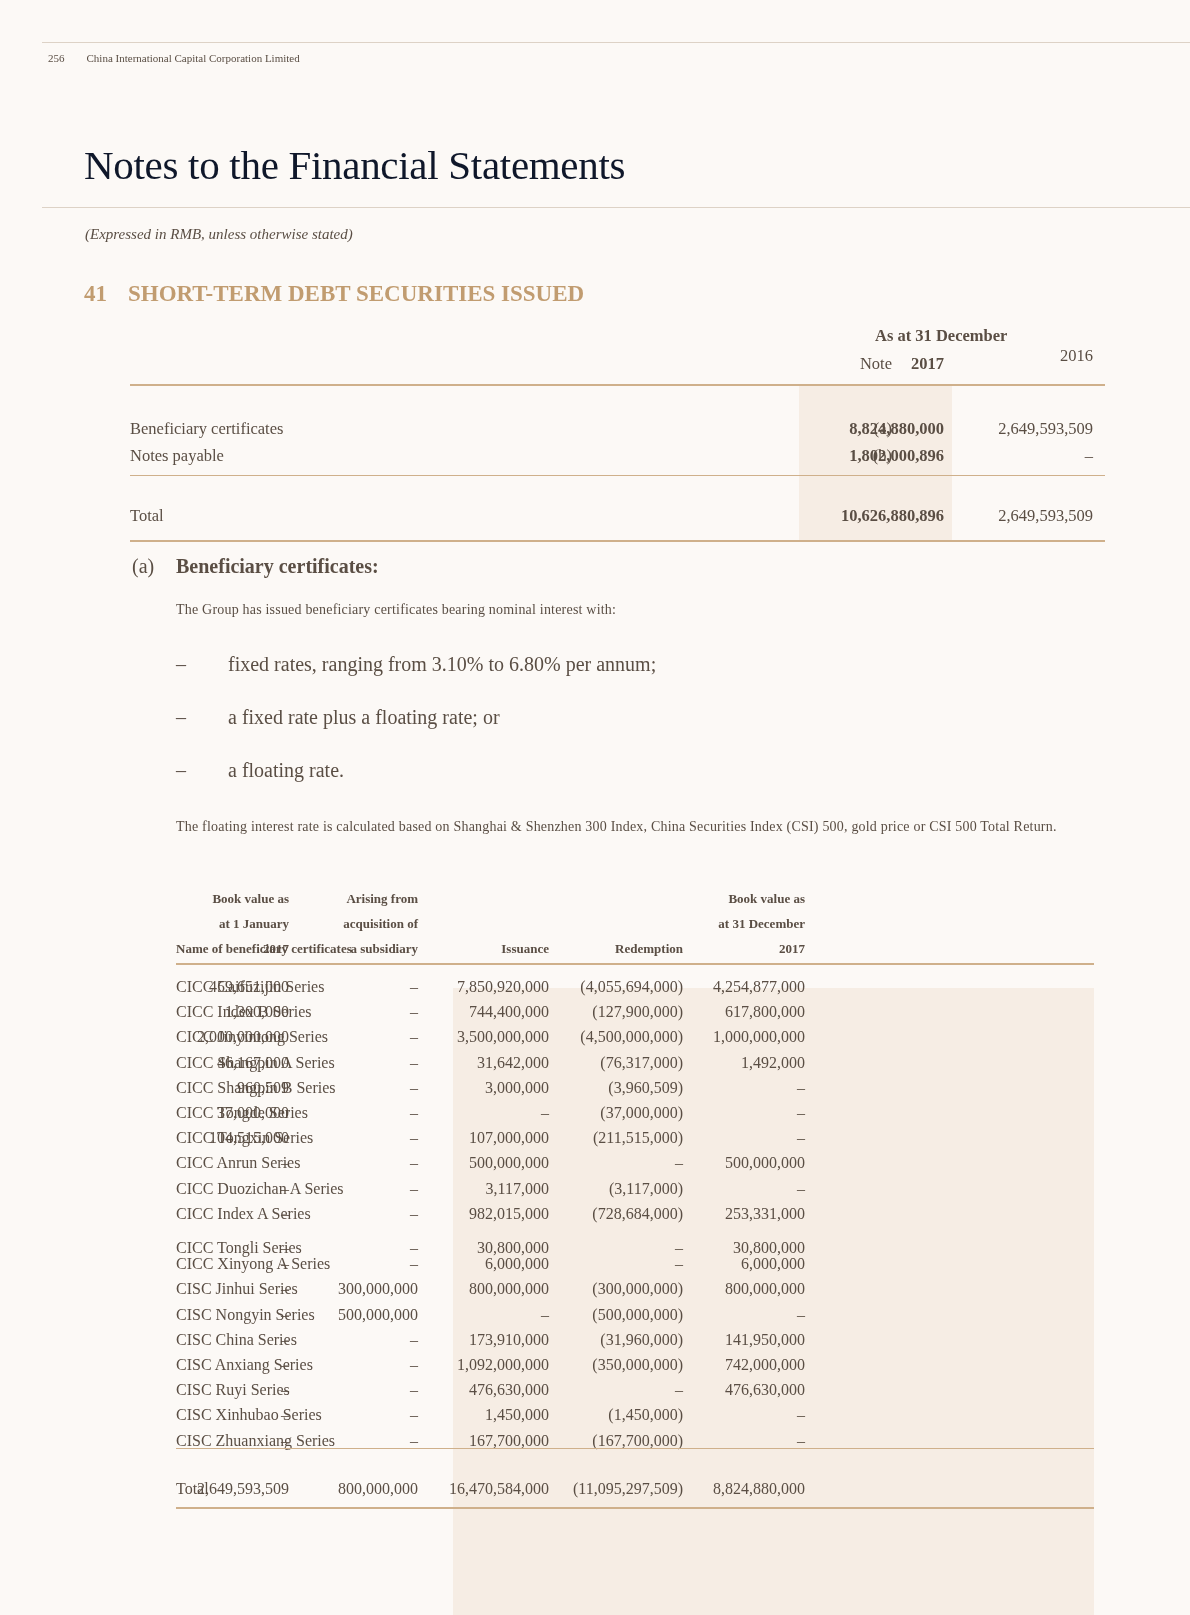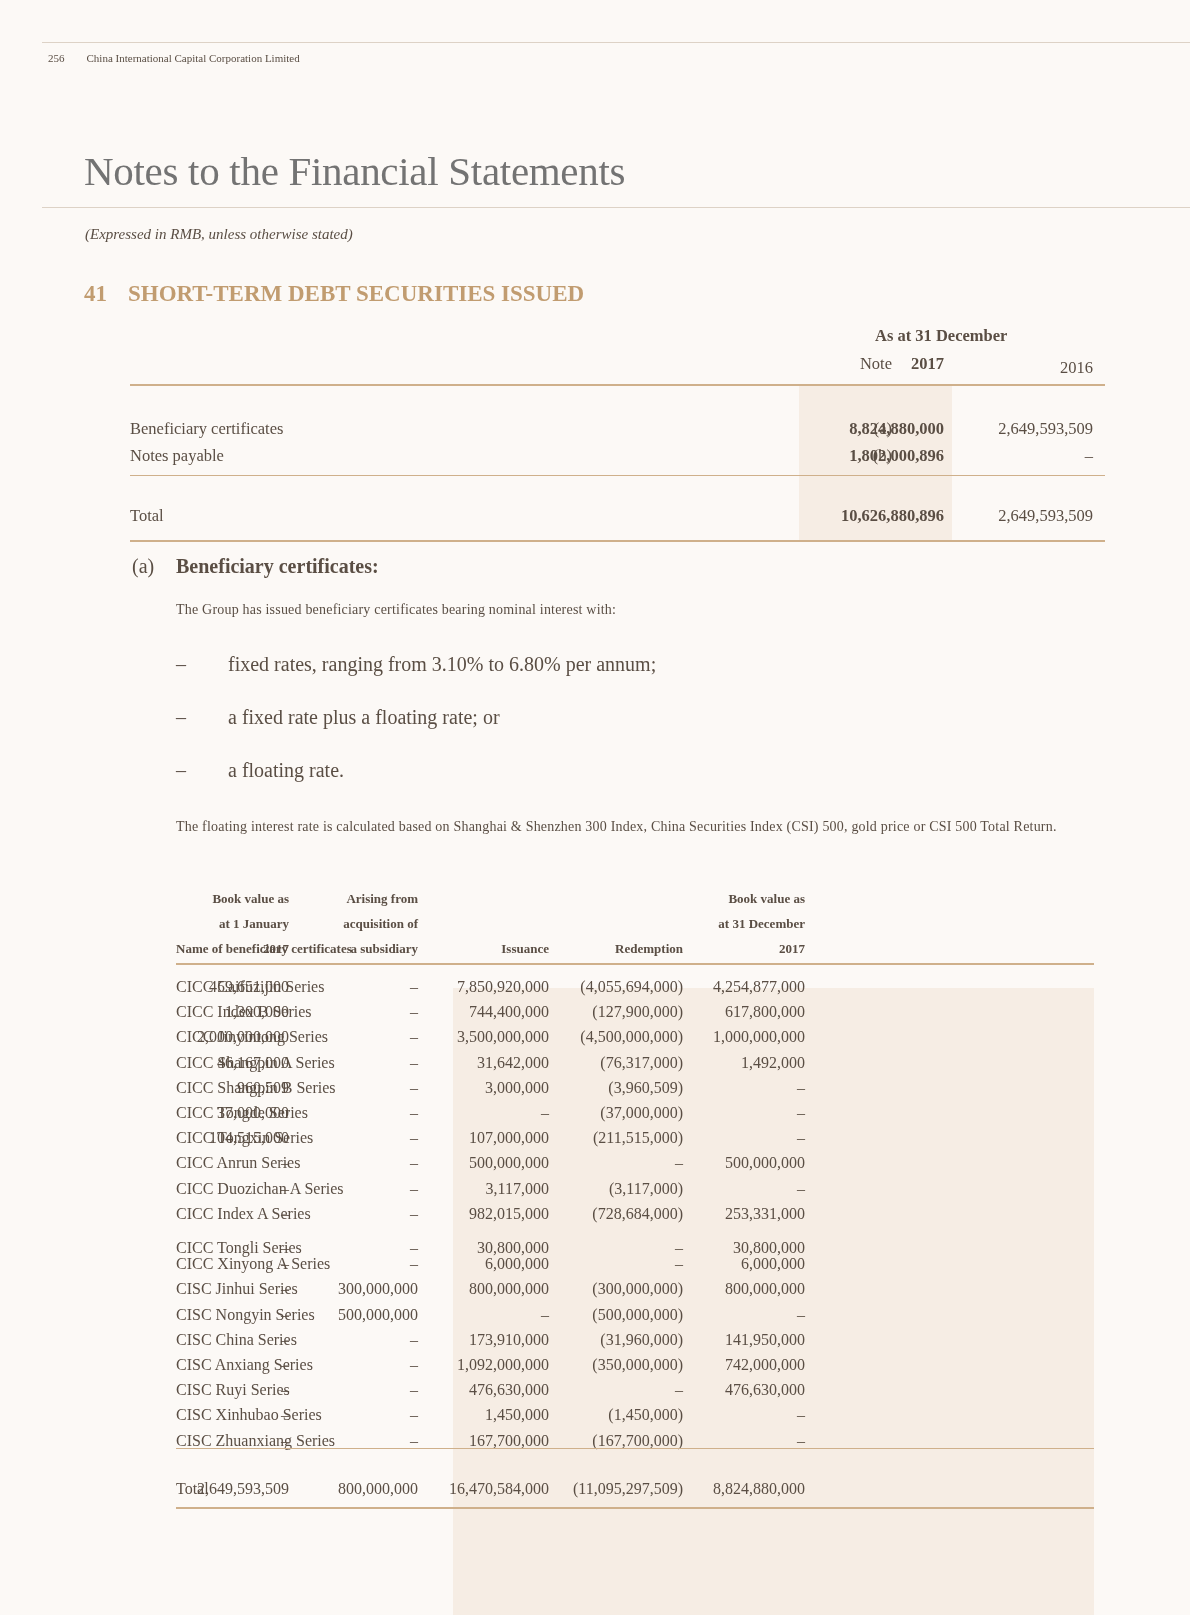--- a/index.html
+++ b/index.html
@@ -3,21 +3,21 @@
 <meta charset="utf-8">
 <style>
   html, body { margin:0; padding:0; }
   body {
     width:1190px; height:1615px; background:#fcf9f6; position:relative; overflow:hidden;
     font-family:"Liberation Serif", "DejaVu Serif", serif; color:#5a4e44;
   }
   .hline { position:absolute; left:42px; right:0; height:1px; background:#ddd2c6; }
   .running-head { position:absolute; top:52px; left:48px; font-size:11px; color:#5a4e44; }
   .running-head .pg { margin-right:22px; }
-  .page-title { position:absolute; top:147px; left:84px; font-size:41px; color:#737373; letter-spacing:-0.3px; }
+  .page-title { position:absolute; top:141px; left:84px; font-size:41px; color:#0f172a; letter-spacing:-0.3px; }
   .subtitle { position:absolute; top:226px; left:85px; font-size:15px; font-style:italic; color:#5a4e44; }
   .section-head { position:absolute; top:281px; left:84px; font-size:23px; color:#c19c70; font-weight:bold; }
   .section-head .num { display:inline-block; width:44px; }
 
   
   .t1 { position:absolute; left:130px; top:320px; width:975px; }
   .t1 .shade { position:absolute; left:669px; width:153px; top:64px; height:158px; background:#f6ede4; }
   .t1 .cell { position:absolute; font-size:16.5px; white-space:nowrap; }
   .r { text-align:right; }
   .t1 .rule { position:absolute; left:0; width:975px; background:#cfb08b; }
@@ -57,21 +57,21 @@
 
 <div class="section-head">
   <span class="num">41</span><span>SHORT-TERM DEBT SECURITIES ISSUED</span>
 </div>
 
 <div class="t1">
   <div class="shade"></div>
   <div class="cell bold" style="top:6px; left:745px;">As at 31 December</div>
   <div class="cell r" style="top:34px; right:213px;">Note</div>
   <div class="cell r bold" style="top:34px; right:161px;">2017</div>
-  <div class="cell r" style="top:38px; right:12px;">2016</div>
+  <div class="cell r" style="top:26px; right:12px;">2016</div>
   <div class="rule" style="top:64px; height:2px;"></div>
 
   <div class="cell" style="top:99px; left:0;">Beneficiary certificates</div>
   <div class="cell r" style="top:99px; right:213px;">(a)</div>
   <div class="cell r bold" style="top:99px; right:161px;">8,824,880,000</div>
   <div class="cell r" style="top:99px; right:12px;">2,649,593,509</div>
 
   <div class="cell" style="top:126px; left:0;">Notes payable</div>
   <div class="cell r" style="top:126px; right:213px;">(b)</div>
   <div class="cell r bold" style="top:126px; right:161px;">1,802,000,896</div>

